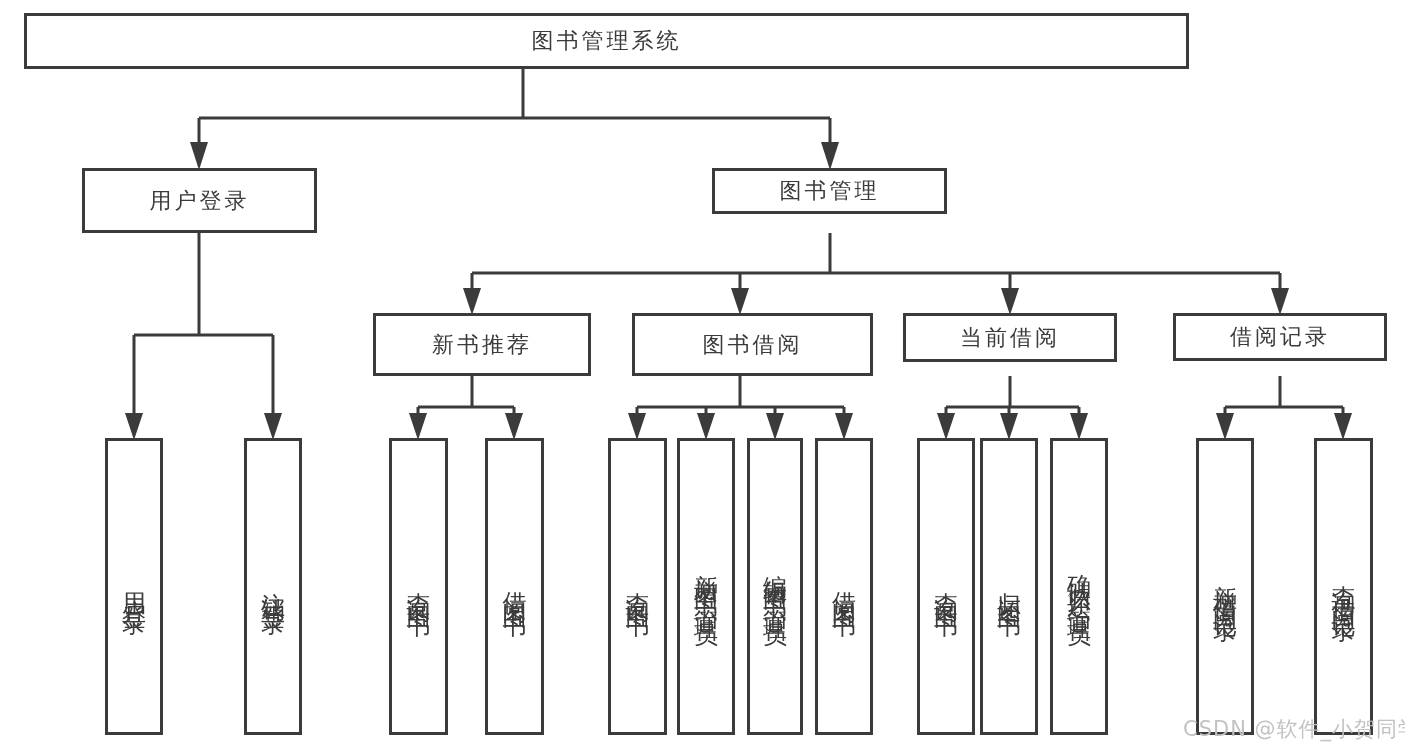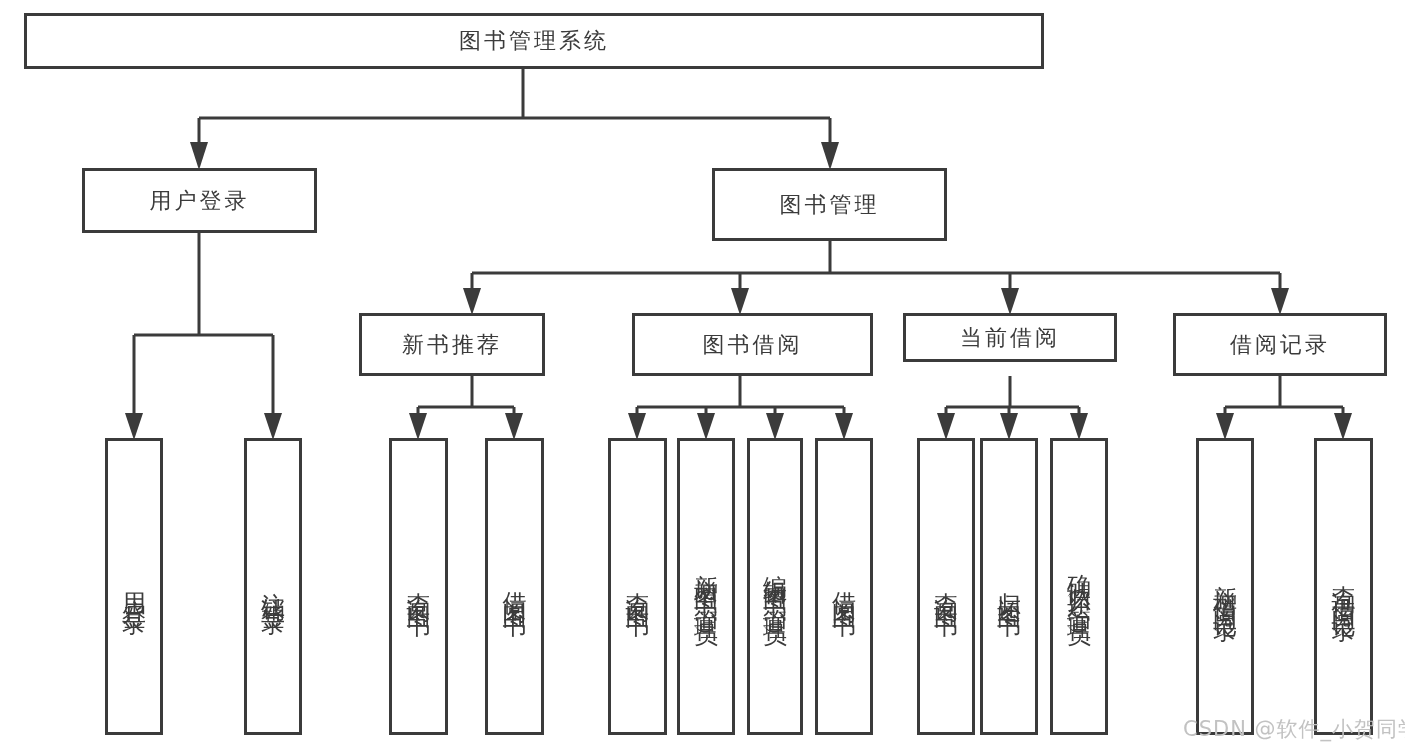--- a/index.html
+++ b/index.html
@@ -65,41 +65,41 @@
     <polygon points="766,413 784,413 775,440"></polygon>
     <polygon points="835,413 853,413 844,440"></polygon>
     <polygon points="937,413 955,413 946,440"></polygon>
     <polygon points="1000,413 1018,413 1009,440"></polygon>
     <polygon points="1070,413 1088,413 1079,440"></polygon>
     <polygon points="1216,413 1234,413 1225,440"></polygon>
     <polygon points="1334,413 1352,413 1343,440"></polygon>
   </g>
 </svg>
 
-<div class="box h" style="left:24px;top:13px;width:1020px;height:56px">
+<div class="box h" style="left:24px;top:13px;width:1165px;height:56px">
   <span class="lbl">图书管理系统</span>
 </div>
 
 <div class="box h" style="left:82px;top:168px;width:235px;height:65px">
   <span class="lbl">用户登录</span>
 </div>
-<div class="box h" style="left:712px;top:168px;width:235px;height:73px">
+<div class="box h" style="left:712px;top:168px;width:235px;height:46px">
   <span class="lbl">图书管理</span>
 </div>
 
-<div class="box h" style="left:359px;top:313px;width:186px;height:63px">
+<div class="box h" style="left:373px;top:313px;width:218px;height:63px">
   <span class="lbl">新书推荐</span>
 </div>
 <div class="box h" style="left:632px;top:313px;width:241px;height:63px">
   <span class="lbl">图书借阅</span>
 </div>
 <div class="box h" style="left:903px;top:313px;width:214px;height:49px">
   <span class="lbl">当前借阅</span>
 </div>
-<div class="box h" style="left:1173px;top:313px;width:214px;height:63px">
+<div class="box h" style="left:1173px;top:313px;width:214px;height:48px">
   <span class="lbl">借阅记录</span>
 </div>
 
 <div class="box v" style="left:105px;top:438px;width:58px;height:297px">
   <span class="lbl">用户登录</span>
 </div>
 <div class="box v" style="left:244px;top:438px;width:58px;height:297px">
   <span class="lbl">注销登录</span>
 </div>
 

